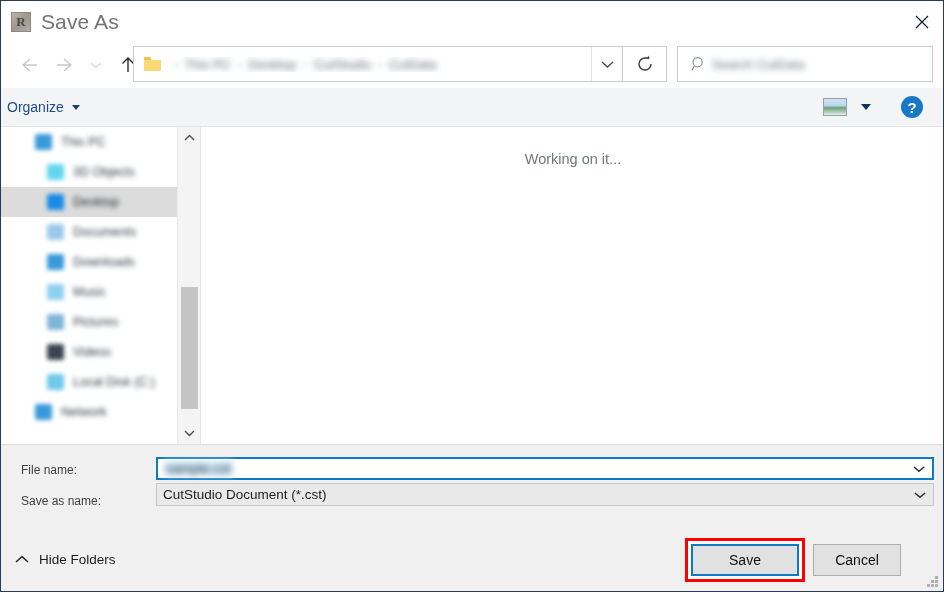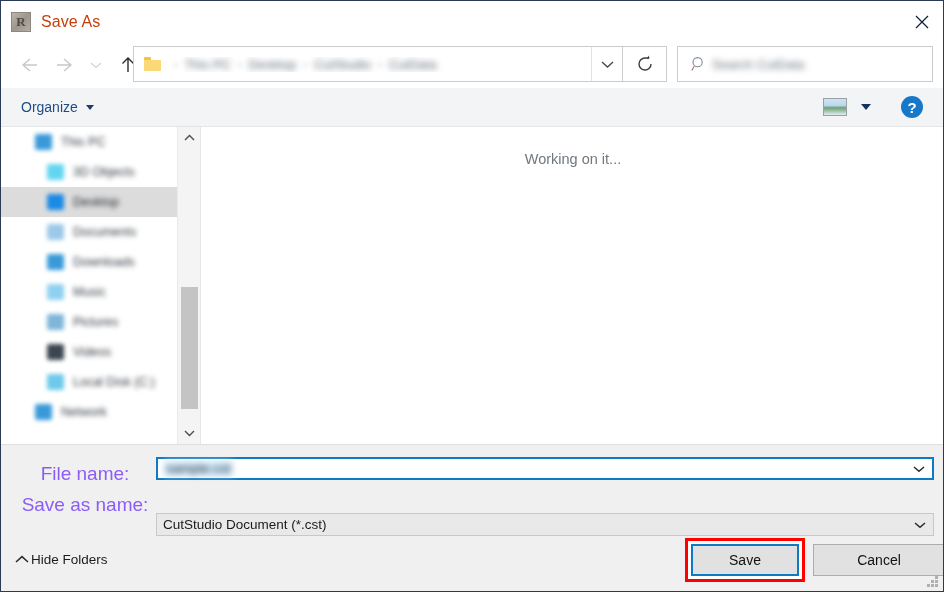--- a/index.html
+++ b/index.html
@@ -47,22 +47,22 @@
     position: absolute;
     left: 0; right: 0; top: 0; bottom: 0;
     color: #4a4a4a;
     font-size: 13px;
     font-weight: bold;
     text-align: center;
     line-height: 18px;
     font-family: "Liberation Serif", serif;
   }
   .title-text {
-    font-size: 16px;
-    color: #c2410c;
+    font-size: 21px;
+    color: #737373;
     letter-spacing: .1px;
   }
   .close-btn {
     position: absolute;
     right: 0; top: 0;
     width: 46px;
     height: 41px;
     display: flex;
     align-items: center;
     justify-content: center;
@@ -208,21 +208,21 @@
     align-items: center;
   }
   .tb-item {
     font-size: 14px;
     color: #1f4c85;
     display: flex;
     align-items: center;
     height: 100%;
     padding: 0 6px;
   }
-  .tb-organize { margin-left: 14px; }
+  .tb-organize { }
   .tb-newfolder { margin-left: 24px; }
   .caret-down {
     display: inline-block;
     margin-left: 8px;
     width: 0; height: 0;
     border-left: 4.5px solid transparent;
     border-right: 4.5px solid transparent;
     border-top: 5px solid #1f3d6b;
   }
   .tb-right {
@@ -354,42 +354,42 @@
     position: absolute;
     left: 0; top: 443px;
     width: 944px;
     height: 149px;
     background: #f0f0f0;
     border-top: 1px solid #dfdfdf;
     box-sizing: border-box;
   }
   .field-label {
     position: absolute;
-    font-size: 19px;
-    color: #8b5cf6;
-    text-align: center;
+    font-size: 12px;
+    color: #404040;
+    text-align: left;
   }
   .label-filename { left: 20px; top: 462px; width: 128px; }
   .label-filetype { left: 20px; top: 493px; width: 128px; }
 
   .combo {
     position: absolute;
     height: 23px;
     box-sizing: border-box;
     display: flex;
     align-items: center;
   }
   .combo-filename {
     left: 155px; top: 456px;
     width: 778px;
     background: #ffffff;
     border: 2px solid #0d7bc4;
   }
   .combo-filetype {
-    left: 155px; top: 512px;
+    left: 155px; top: 482px;
     width: 778px;
     background: #e9e9e9;
     border: 1px solid #c8c8c8;
   }
   .combo-value {
     font-size: 13.5px;
     color: #1b1b1b;
     margin-left: 6px;
     white-space: nowrap;
   }
@@ -431,34 +431,34 @@
     position: absolute;
     left: 684px; top: 537px;
     width: 120px;
     height: 44px;
     border: 3px solid #ff0000;
     box-sizing: border-box;
     background: #ffffff;
   }
   .btn-cancel {
     left: 812px; top: 543px;
-    width: 132px;
+    width: 88px;
     text-align: center;
   }
 
   .hide-folders {
     position: absolute;
     left: 14px; top: 551px;
     display: flex;
     align-items: center;
   }
   .hf-label {
     font-size: 13.5px;
     color: #1b1b1b;
-    margin-left: 2px;
+    margin-left: 10px;
   }
 
   .resize-grip {
     position: absolute;
     right: 4px; bottom: 3px;
     width: 13px;
     height: 13px;
   }
   .resize-grip i {
     position: absolute;

